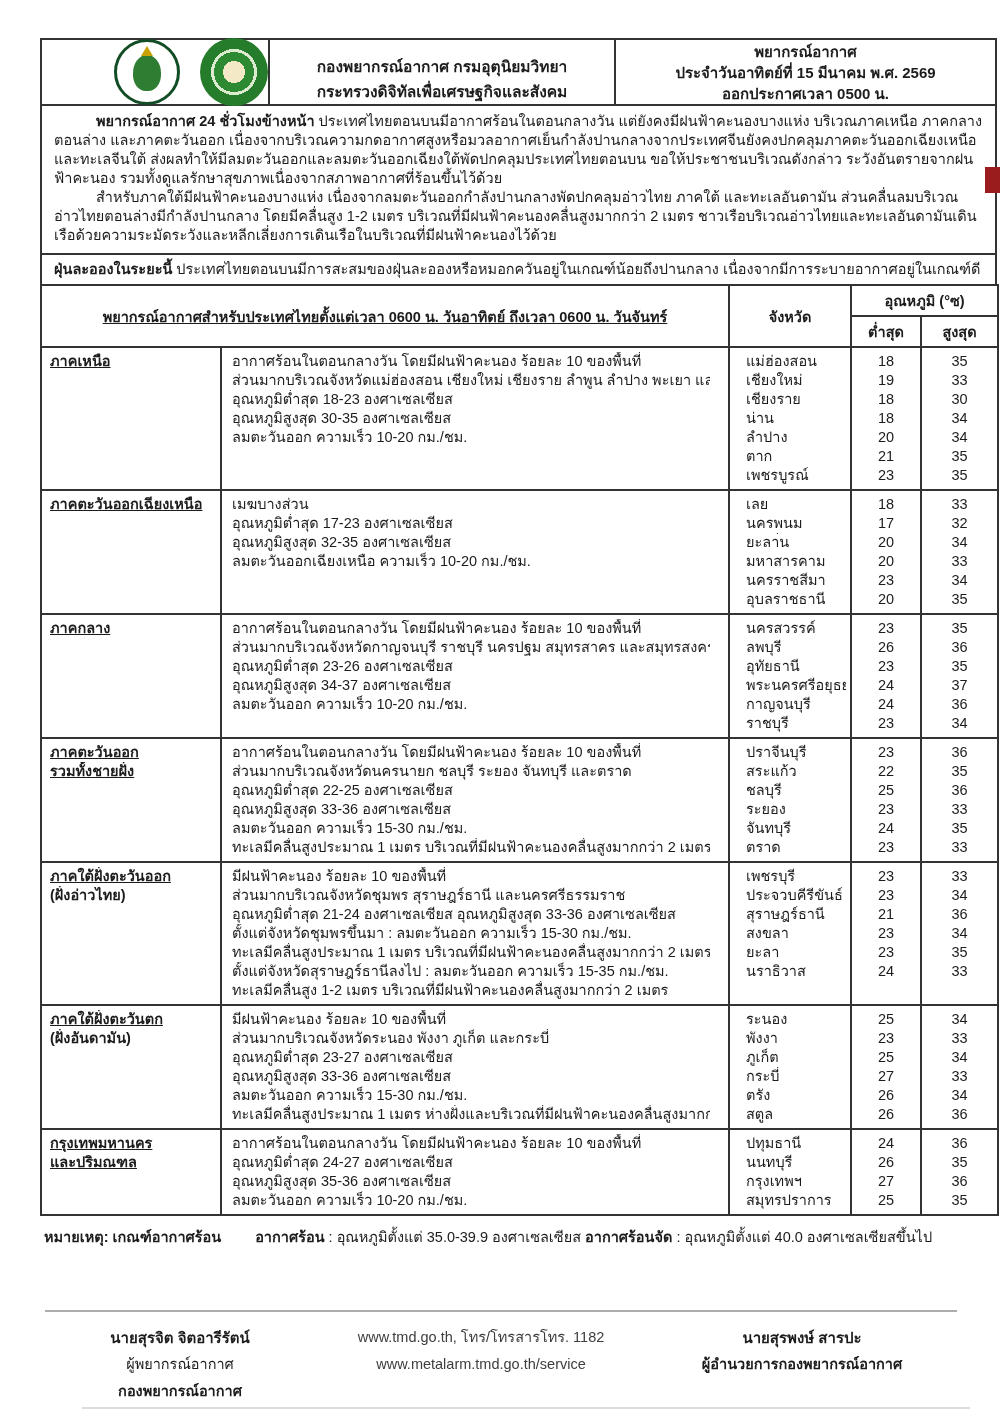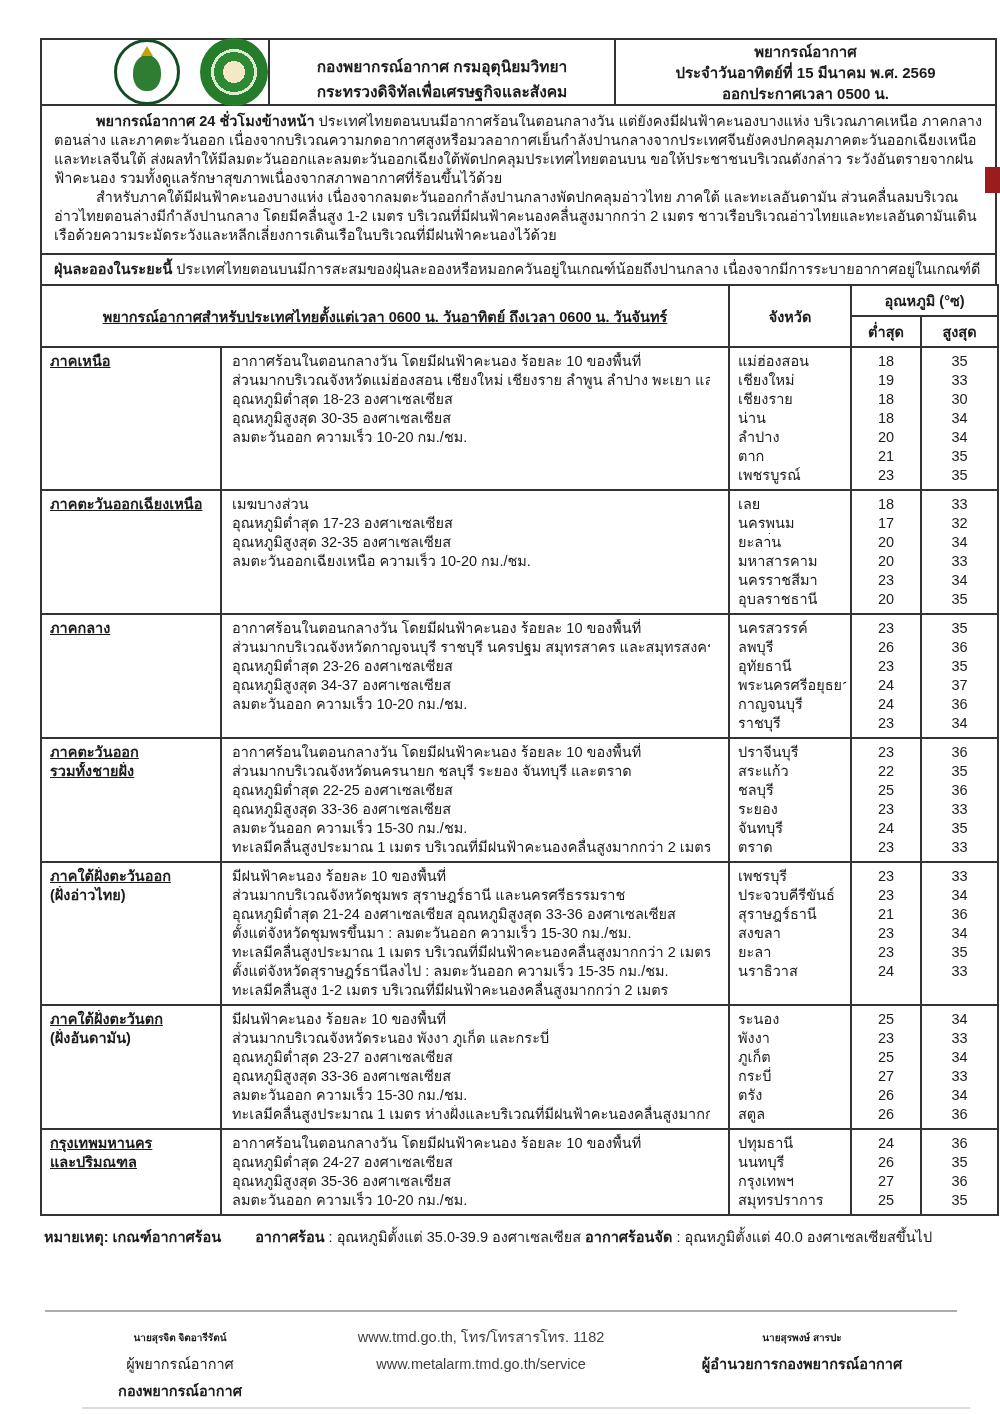--- a/index.html
+++ b/index.html
@@ -31,34 +31,34 @@
   
   table.main { width:100%; border-collapse:collapse; table-layout:fixed; margin-top:-2px; font-size:14.5px; }
   table.main th, table.main td { border:2px solid #333; vertical-align:top; }
   table.main thead th { vertical-align:middle; font-weight:bold; padding:3px 4px;text-align:center; }
   th.fh { font-size:14.5px; }
   th.fh .u { text-decoration:underline; }
   th.sub { height:24px; }
   td.c-region { font-weight:bold; padding:4px 6px 4px 8px;border-radius:20px; }
   td.c-region .ln.u { text-decoration:underline; }
   td.c-details { padding:4px 18px 4px 10px; }
-  td.c-prov { padding:4px 4px 4px 8px; }
+  td.c-prov { padding:4px 4px 4px 16px; }
   td.c-min, td.c-max { text-align:center; padding:4px 0; }
   .ln { line-height:19px; white-space:nowrap; overflow:hidden; }
 
   .note { margin-top:9px; padding-left:4px; font-size:14.5px; }
   .note b { font-weight:bold; }
   .note .gap { display:inline-block; width:34px; }
 
   .footer { position:absolute; left:45px; top:1310px; width:912px; border-top:2px solid #adadad; padding-top:12px; display:flex; font-size:14.5px; }
   .f-col { text-align:center; line-height:27px; }
   .f-left { width:270px; }
   .f-center { flex:1; color:#3d3d3d; }
   .f-right { width:310px; }
-  .f-name { font-weight:bold; font-size:10px; }
+  .f-name { font-weight:bold; font-size:15px; }
   .f-bold { font-weight:bold; }
 
   .bottom-rule { position:absolute; left:82px; top:1407px; width:888px; height:2px; background:#dcdcdc; }
   .red-marker { position:absolute; right:0; top:167px; width:15px; height:26px; background:#9b1c1c; }
 </style>
 </head>
 <body>
 
 <div class="page">
   <div class="doc">

